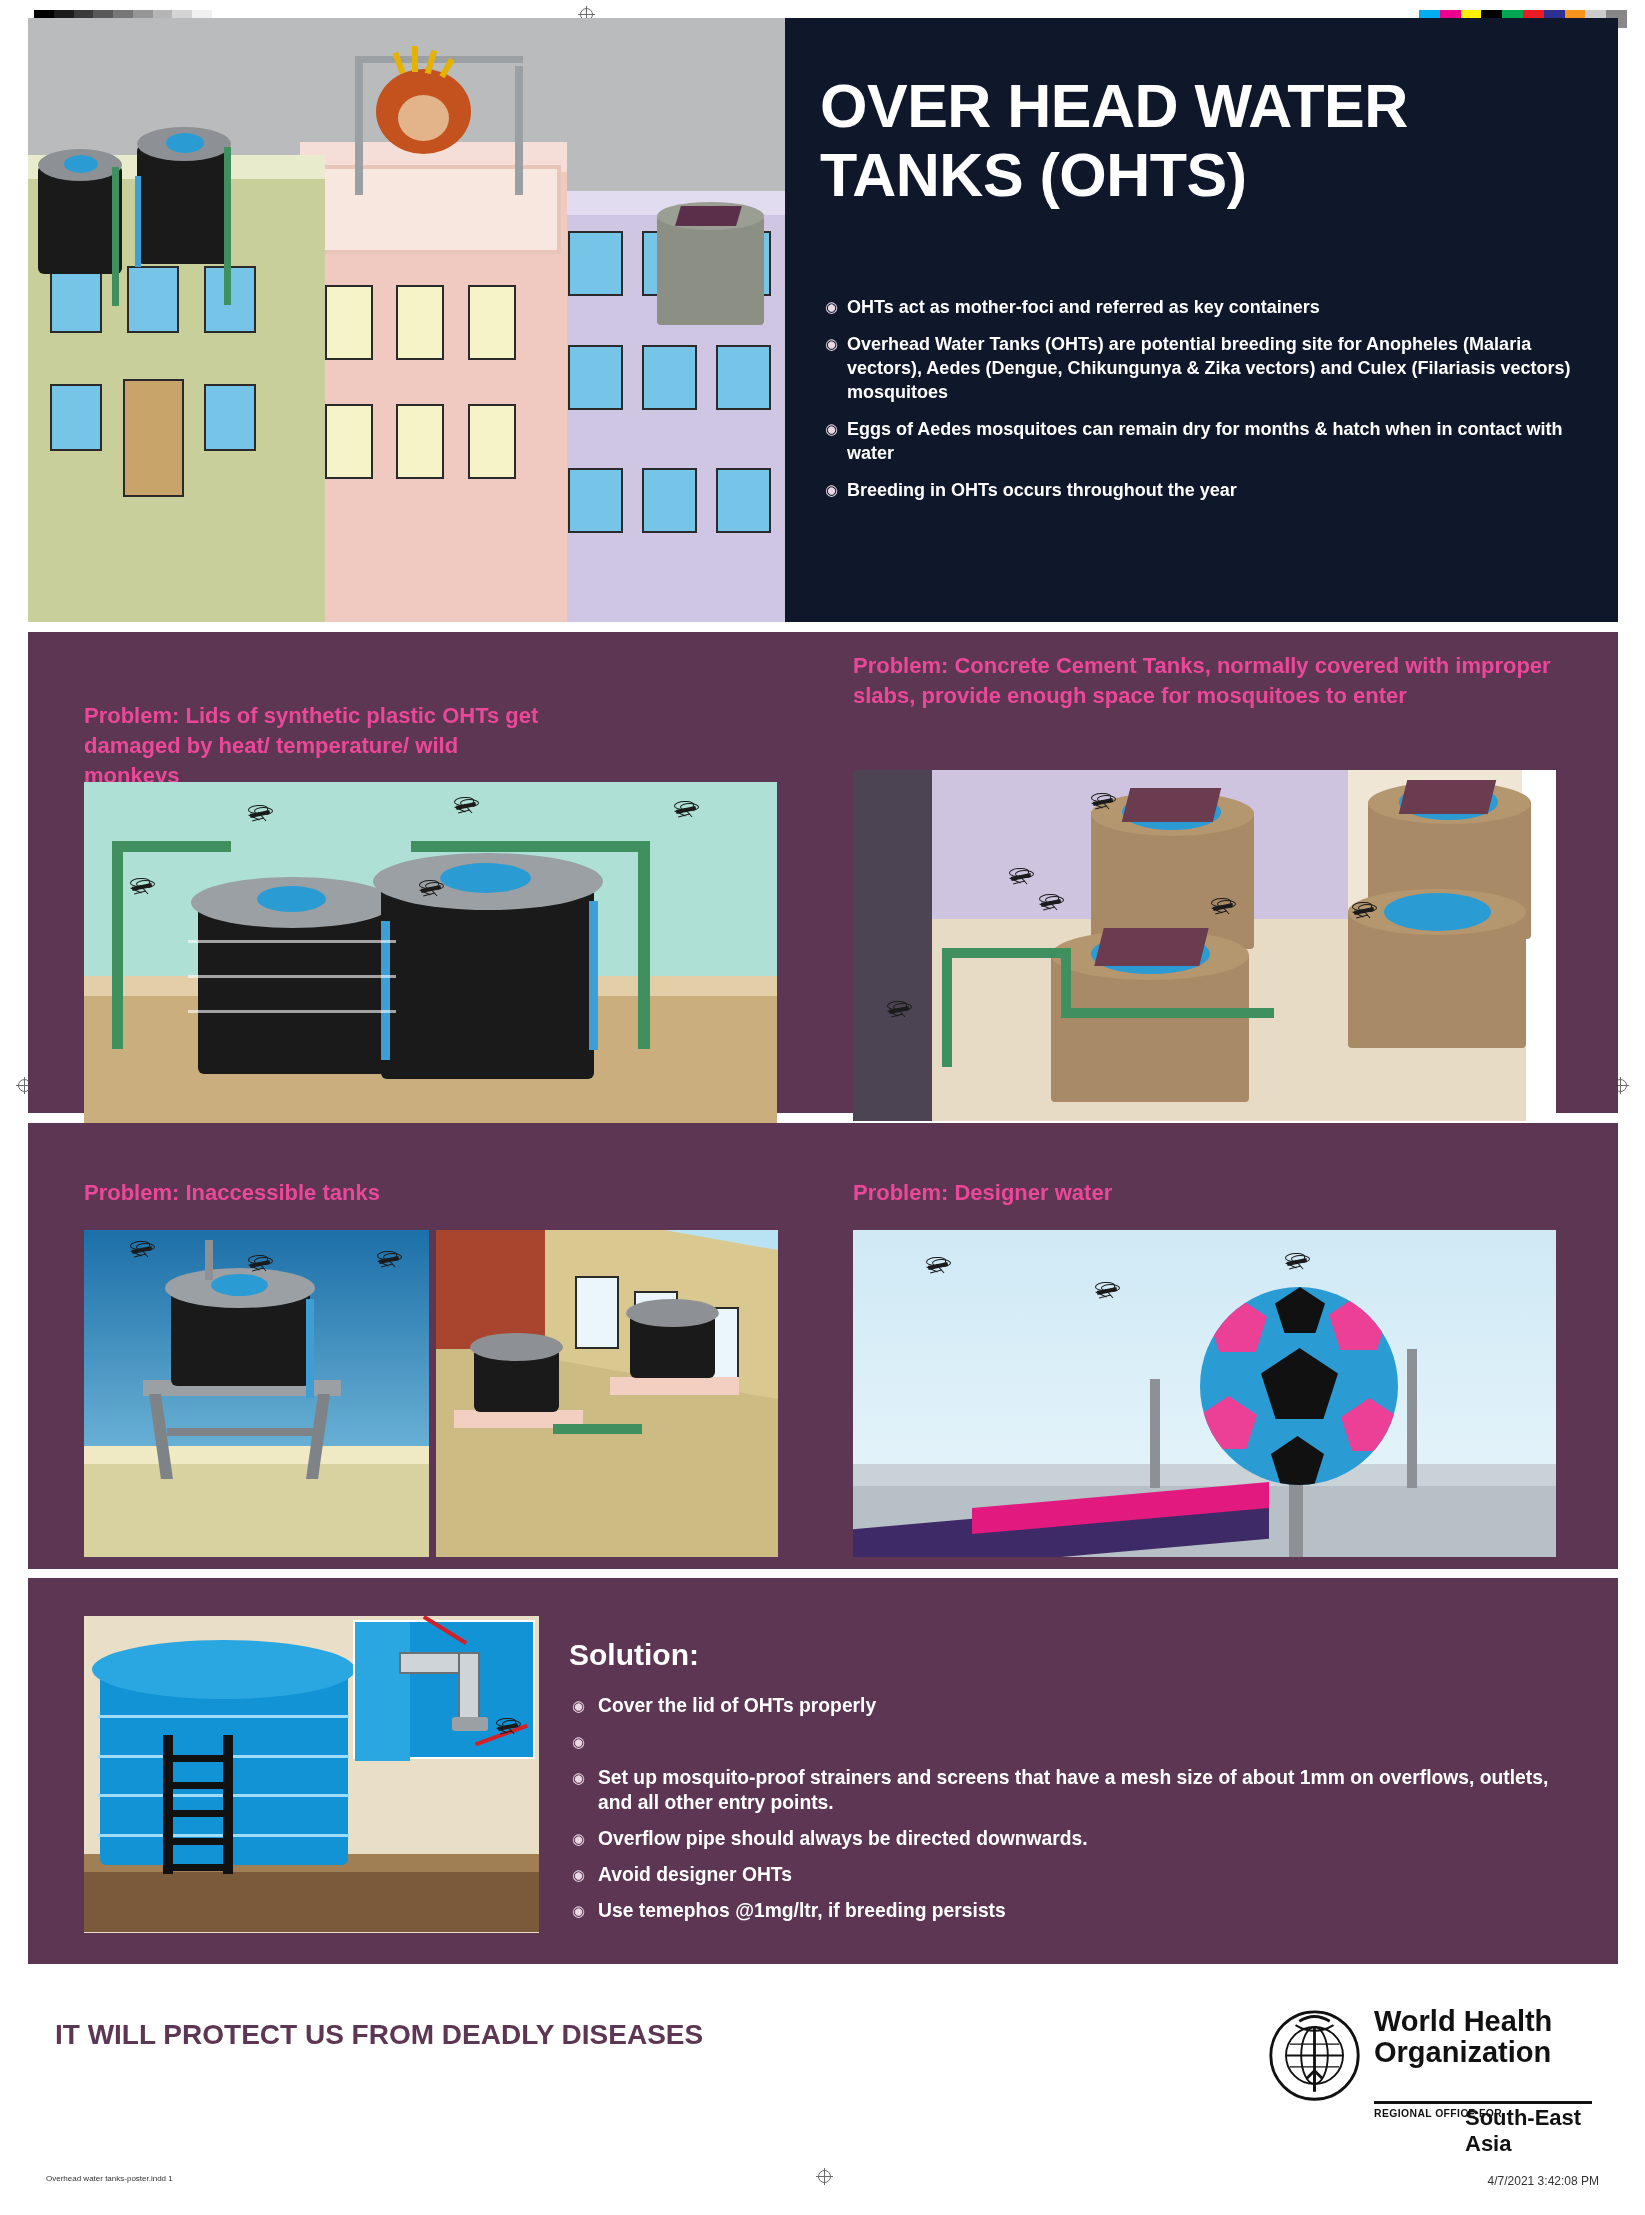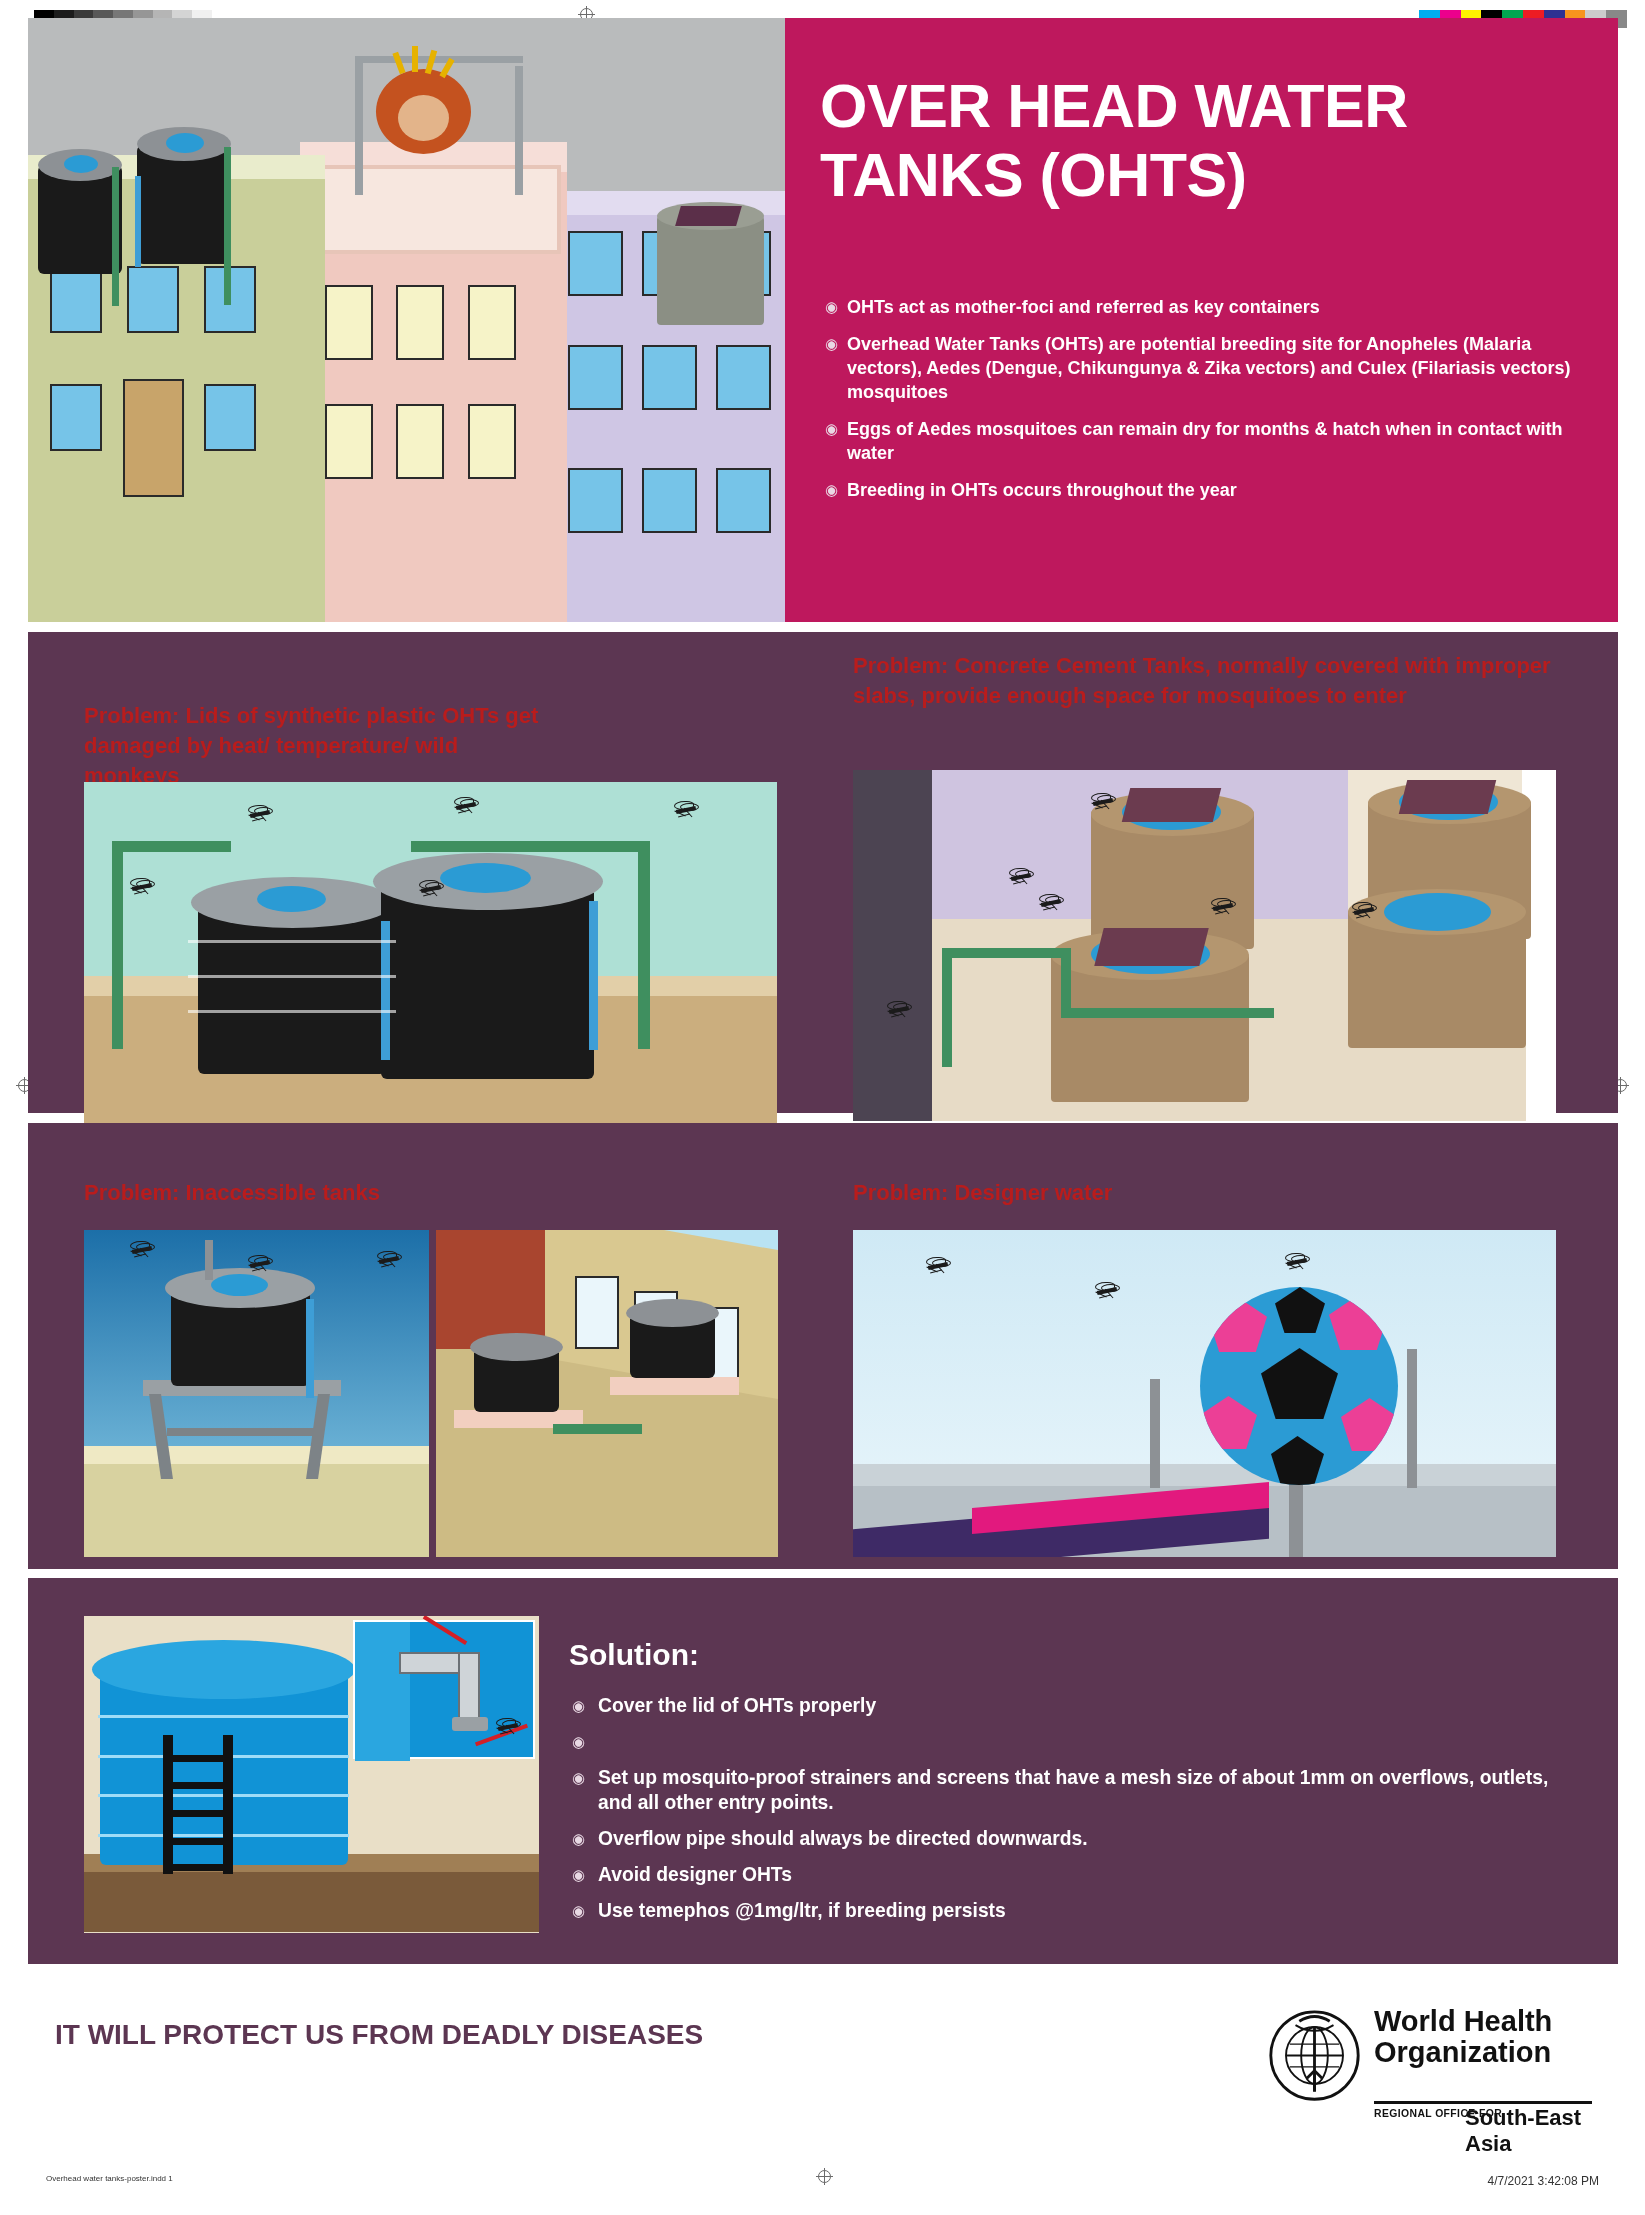--- a/index.html
+++ b/index.html
@@ -11,21 +11,21 @@
   .printbar-left{position:absolute;left:34px;top:10px;width:178px;height:18px;display:flex;}
   .printbar-left i{flex:1;display:block;}
   .printbar-right{position:absolute;right:18px;top:10px;width:208px;height:18px;display:flex;}
   .printbar-right i{flex:1;display:block;}
 
   .reg{position:absolute;width:11px;height:11px;border-radius:50%;border:1px solid #6b6b6b;}
   .reg:before{content:"";position:absolute;left:5px;top:-3px;width:1px;height:17px;background:#6b6b6b;}
   .reg:after{content:"";position:absolute;top:5px;left:-3px;height:1px;width:17px;background:#6b6b6b;}
 
   
-  .header{position:absolute;left:28px;top:18px;width:1590px;height:604px;background:#be185d;}
+  .header{position:absolute;left:28px;top:18px;width:1590px;height:604px;background:#0f172a;}
   .hero{position:absolute;left:0;top:0;width:757px;height:604px;overflow:hidden;background:#b9bbbc;}
   .sky{position:absolute;left:0;top:0;width:100%;height:100%;background:#b9bbbc;}
 
   
   .bldA{position:absolute;left:0;top:149px;width:297px;height:455px;background:#c9cf9a;}
   .bldA-top{position:absolute;left:0;top:137px;width:297px;height:24px;background:#e9eccc;}
   .bldB{position:absolute;left:272px;top:134px;width:267px;height:470px;background:#f0c9c0;}
   .bldB-roof{position:absolute;left:272px;top:124px;width:267px;height:30px;background:#f6ded8;}
   .bldC{position:absolute;left:515px;top:183px;width:243px;height:421px;background:#cfc6e4;}
   .bldC-roof{position:absolute;left:515px;top:173px;width:243px;height:24px;background:#e2dcf0;}
@@ -48,21 +48,21 @@
   .hbullets{position:absolute;left:797px;top:277px;width:752px;color:#ffffff;}
   .hb{display:flex;margin-bottom:13px;}
   .hb .bul{width:22px;flex:0 0 22px;font-size:15px;line-height:24px;color:#e9d9e4;}
   .hb .txt{font-size:18px;line-height:24px;font-weight:bold;}
 
   
   .band2{position:absolute;left:28px;top:632px;width:1590px;height:481px;background:#5c3652;}
   .band3{position:absolute;left:28px;top:1123px;width:1590px;height:446px;background:#5c3652;}
   .band4{position:absolute;left:28px;top:1578px;width:1590px;height:386px;background:#5c3652;}
 
-  .ptitle{position:absolute;color:#b91c1c;font-weight:bold;font-size:22px;line-height:30px;}
+  .ptitle{position:absolute;color:#ec4899;font-weight:bold;font-size:22px;line-height:30px;}
 
   .img-box{position:absolute;overflow:hidden;}
 
   
   .mosq{position:absolute;width:34px;height:20px;}
   .mosq .body{position:absolute;left:8px;top:8px;width:20px;height:4px;background:#1b1b1b;transform:rotate(-12deg);}
   .mosq .w1{position:absolute;left:6px;top:1px;width:18px;height:7px;border:1.2px solid #1b1b1b;border-radius:60% 40% 50% 50%;}
   .mosq .w2{position:absolute;left:12px;top:3px;width:17px;height:6px;border:1.2px solid #1b1b1b;border-radius:50%;}
   .mosq .l1,.mosq .l2,.mosq .l3{position:absolute;background:#1b1b1b;height:1.2px;width:12px;}
   .mosq .l1{left:6px;top:13px;transform:rotate(25deg);}

